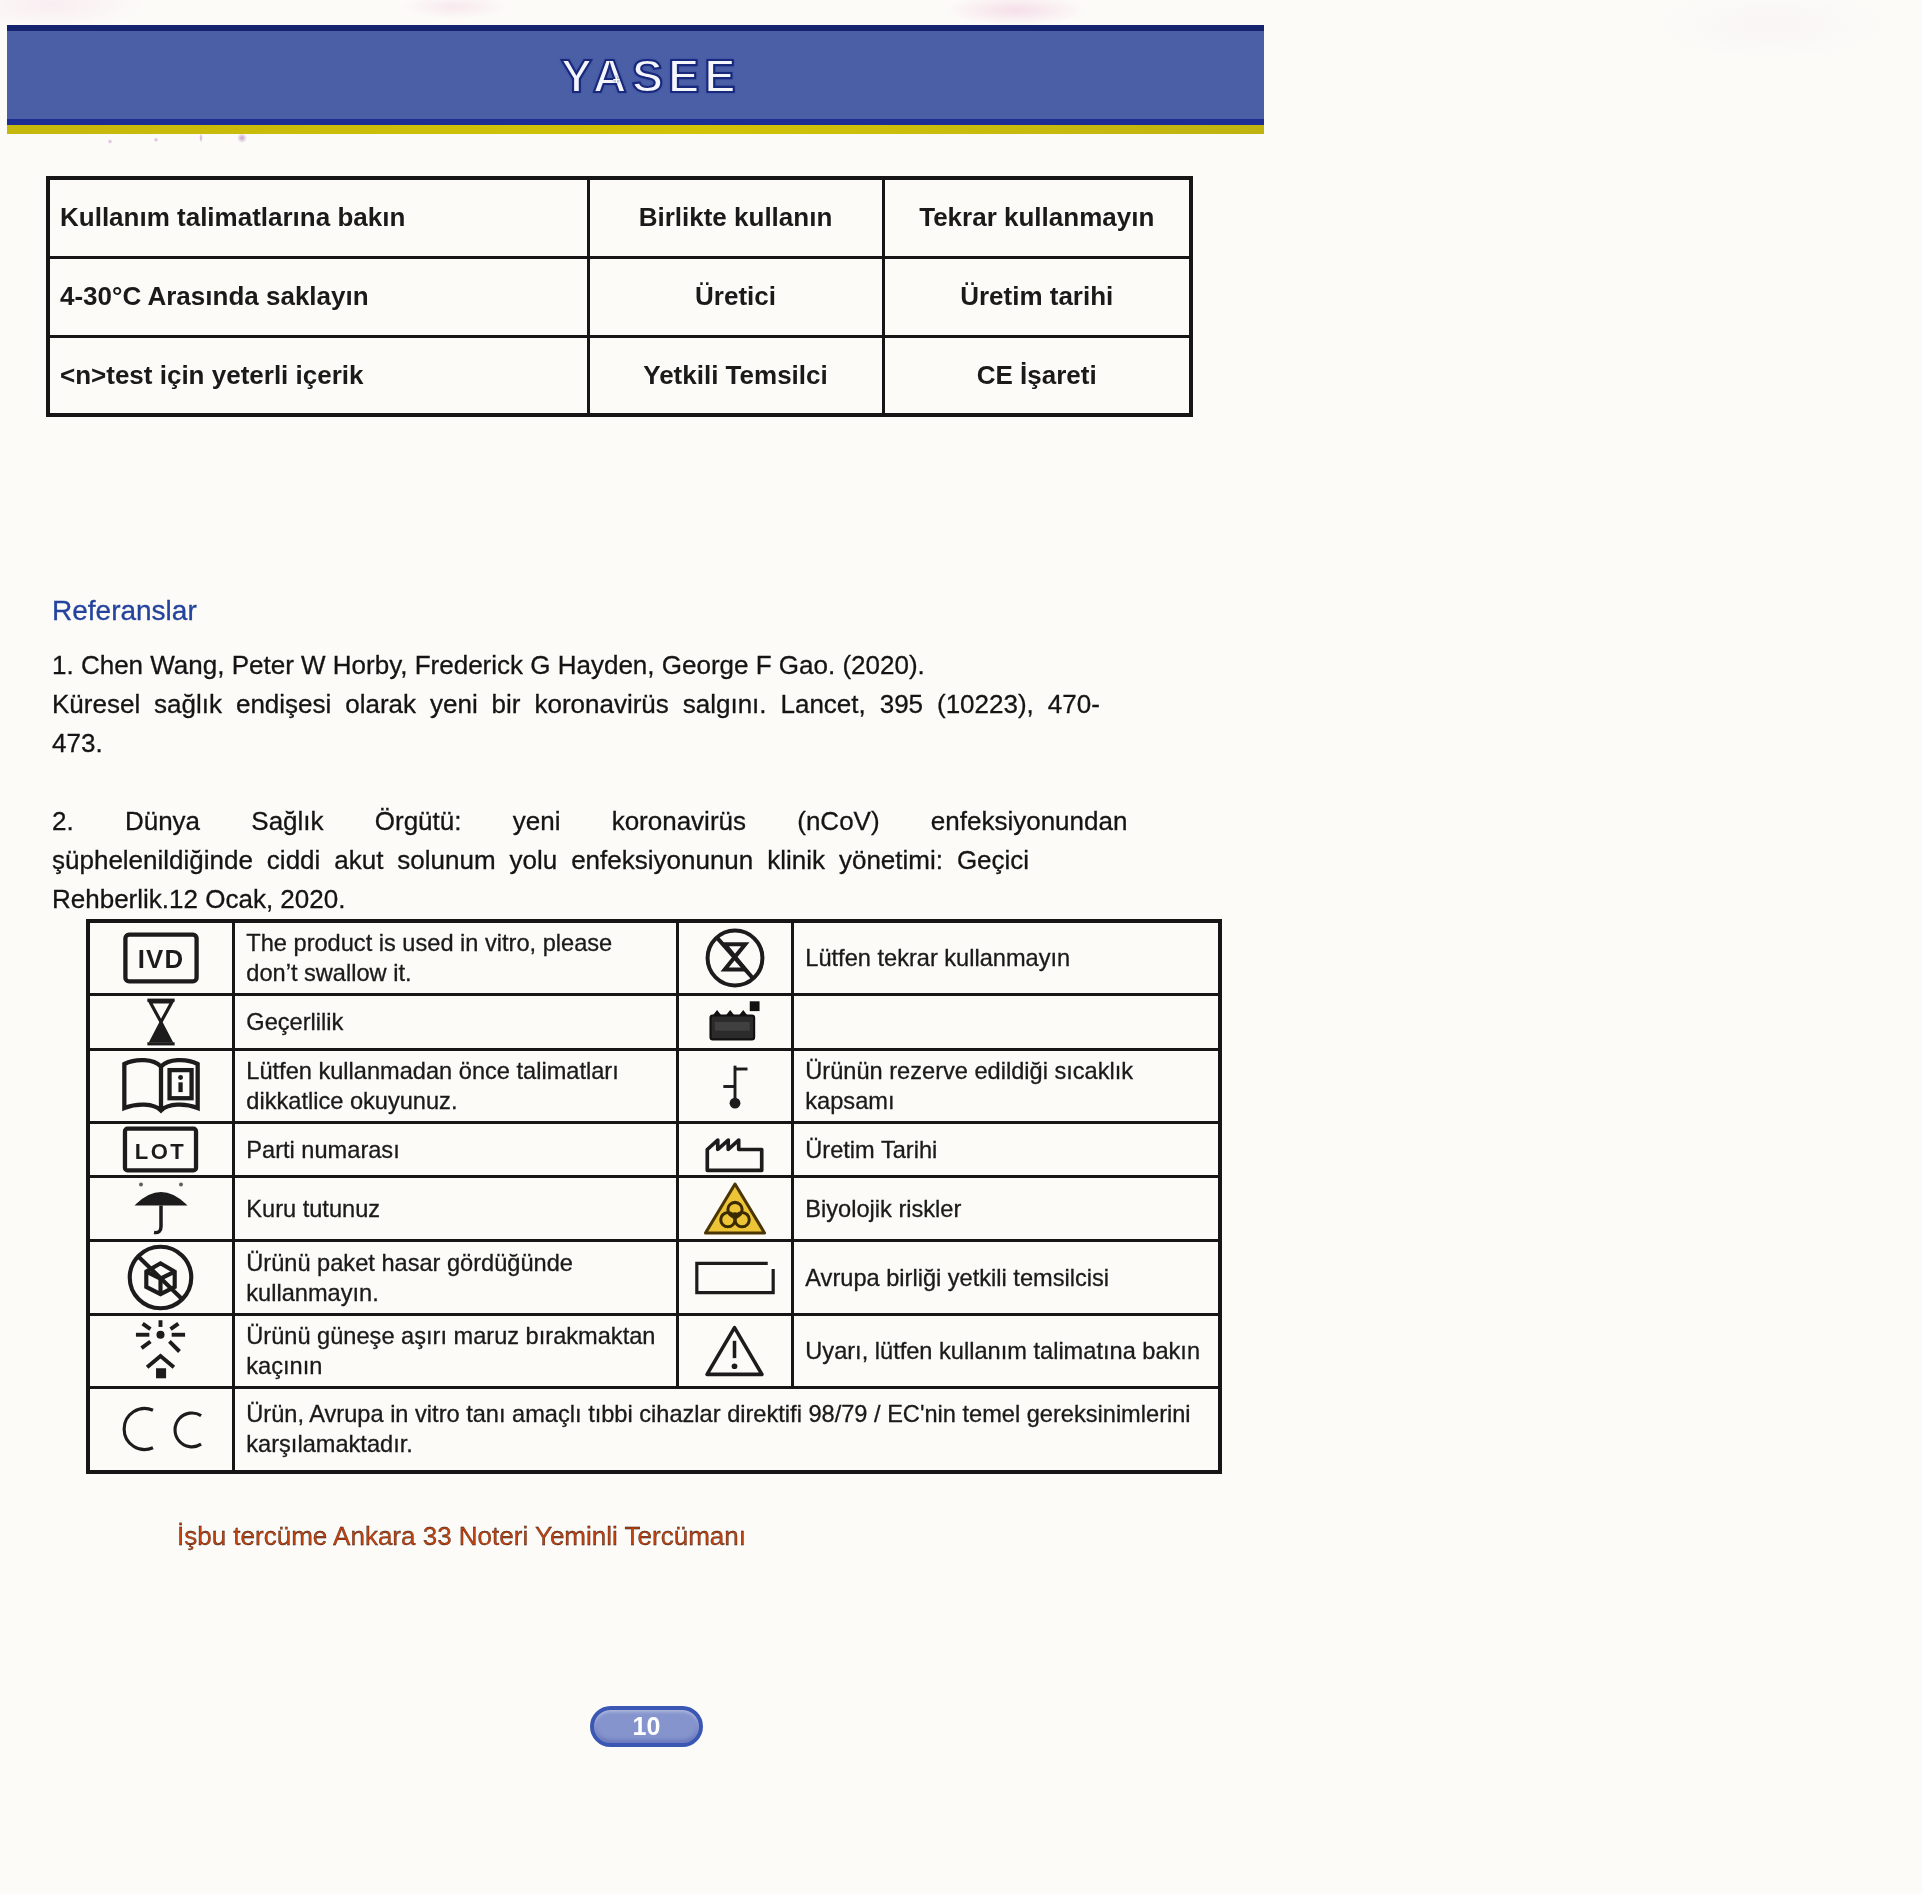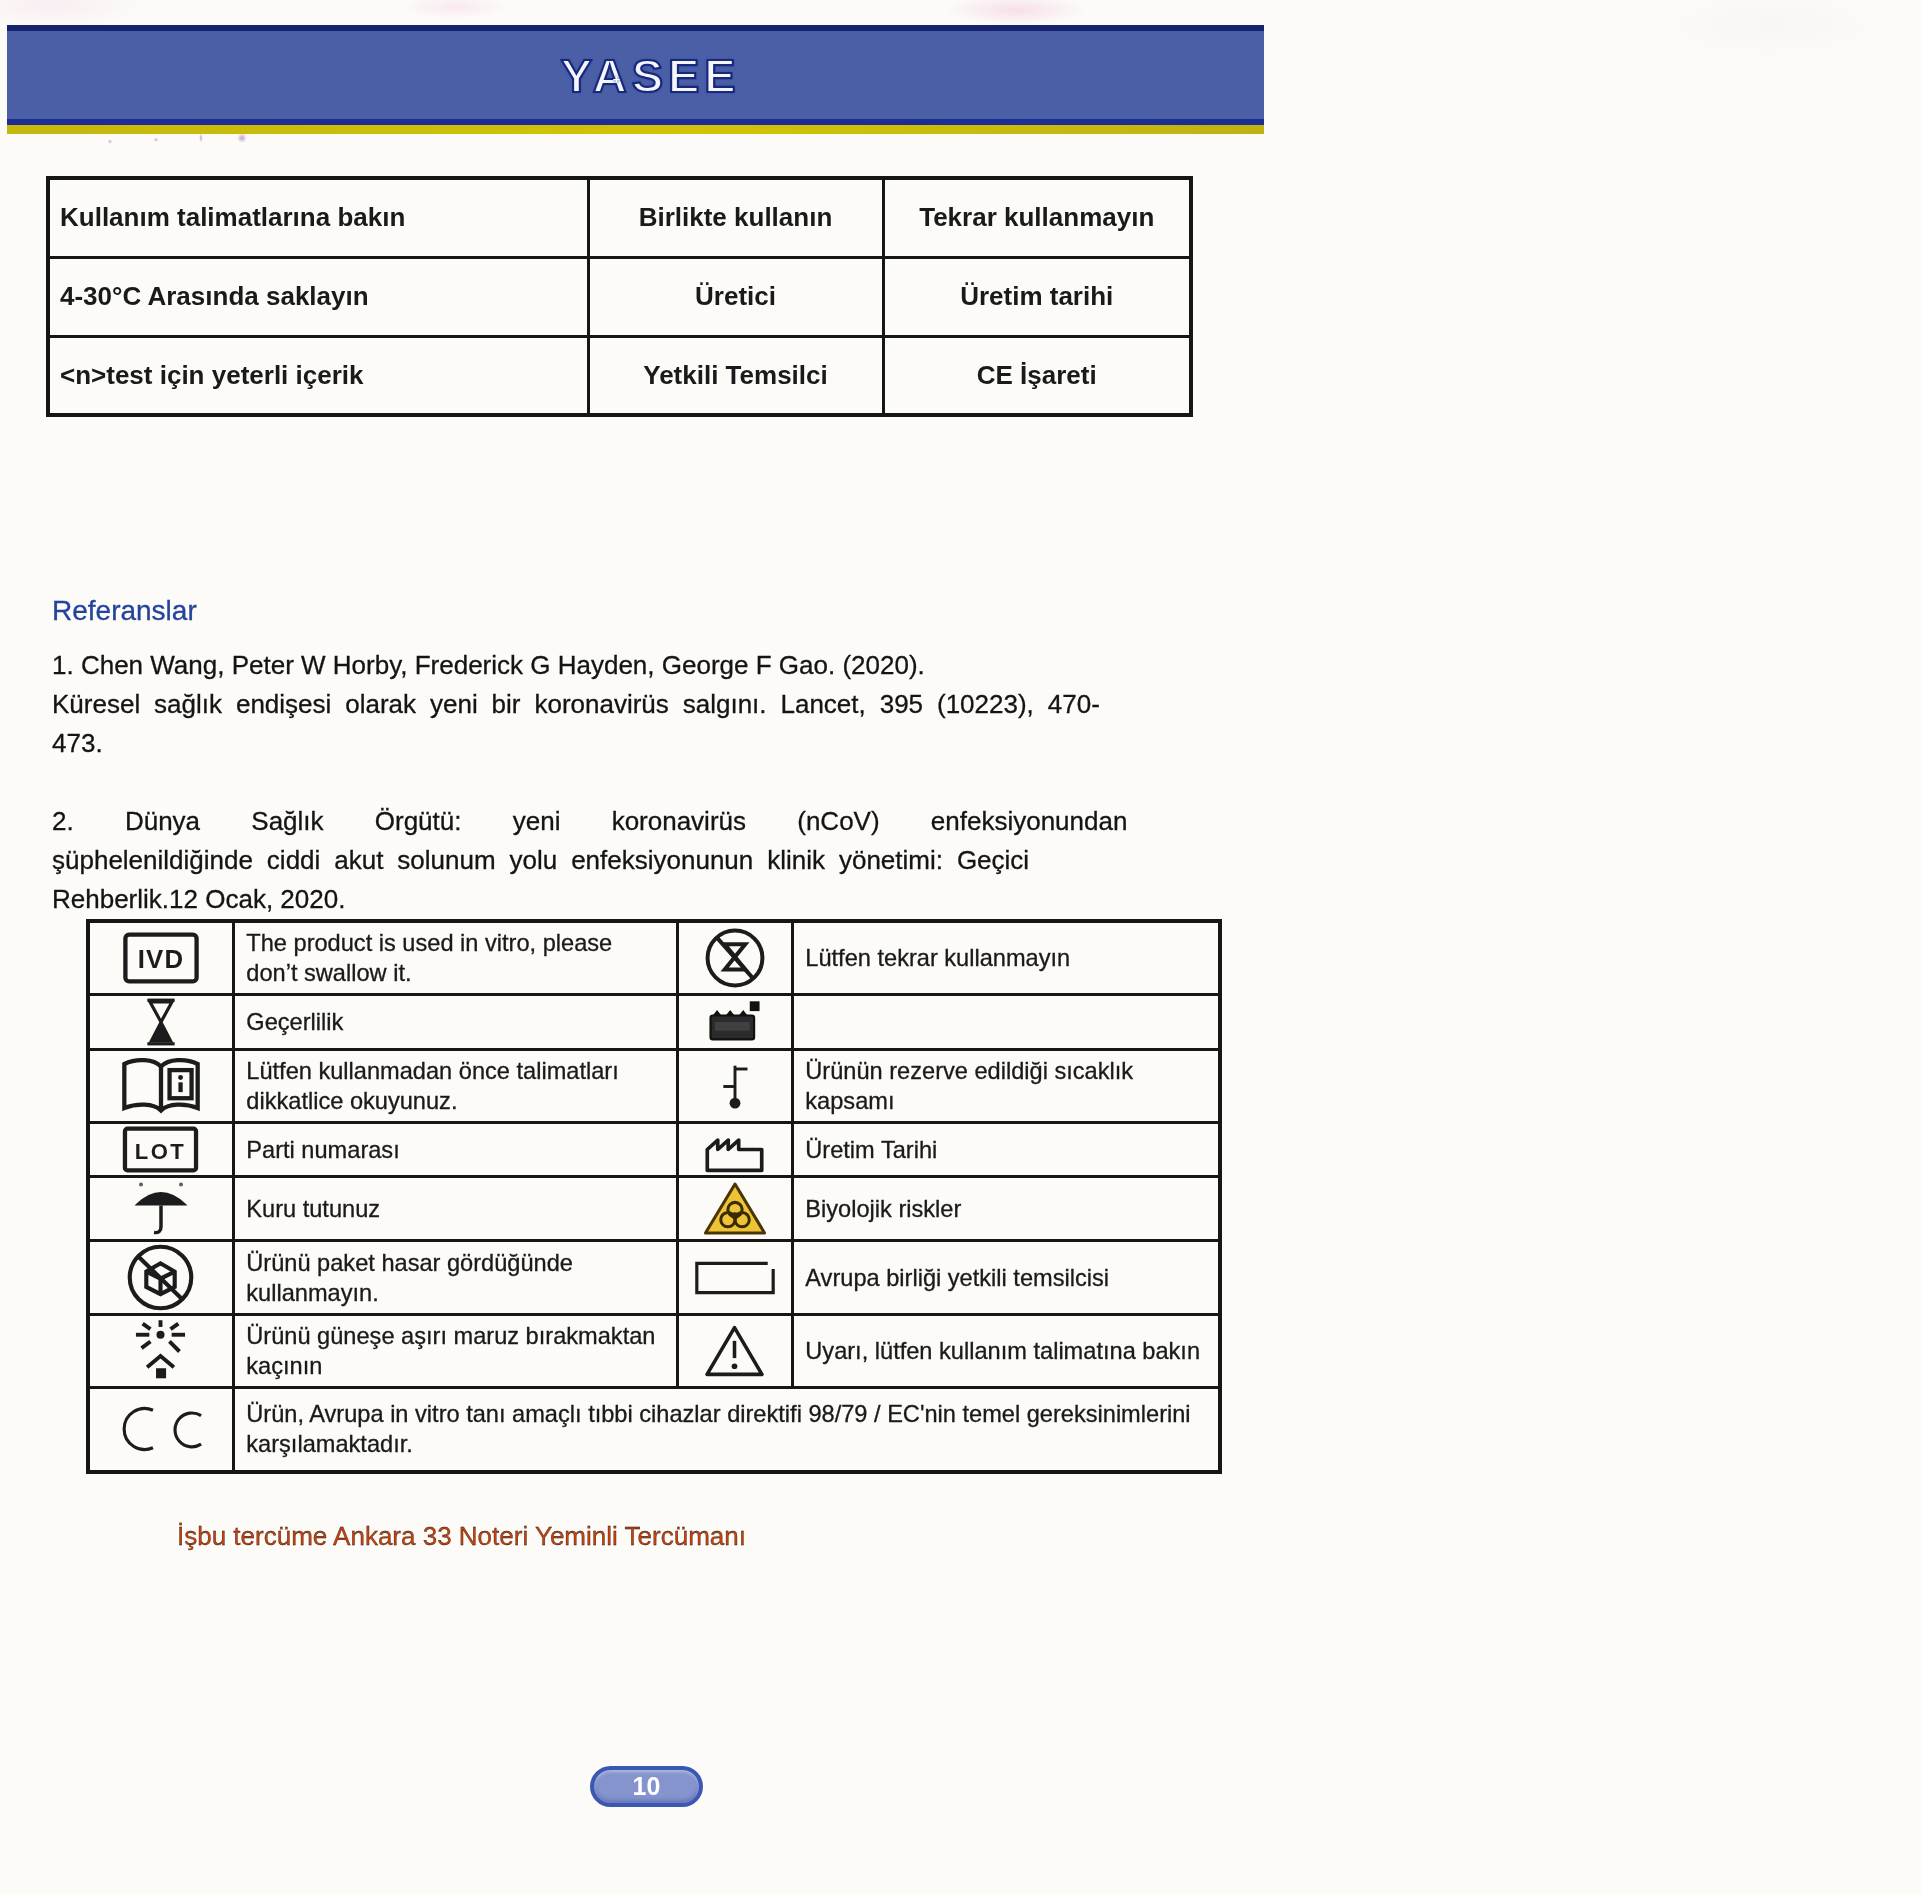--- a/index.html
+++ b/index.html
@@ -102,21 +102,21 @@
   .symbol-table svg { display:inline-block; vertical-align:middle; }
   .ico { stroke:#1c1c1c; fill:none; stroke-width:3.5; }
 
   
   .translation {
     position:absolute; left:177px; top:1515px;
     font-size:26px; line-height:43px; color:#c2410c;
     -webkit-text-stroke:0.3px #141414;
   }
   .page-badge {
-    position:absolute; left:590px; top:1766px; width:113px; height:41px;
+    position:absolute; left:590px; top:1706px; width:113px; height:41px;
     background:#8694ce;
     border:4.2px solid #3a57b4;
     border-radius:22px;
     display:flex; align-items:center; justify-content:center;
     color:#ffffff; font-size:25px; font-weight:bold;
     box-shadow:inset 0 1.7px 3.4px rgba(255,255,255,.4), inset 0 -2.5px 4.2px rgba(30,50,140,.35);
   }
 </style>
 </head>
 <body>

